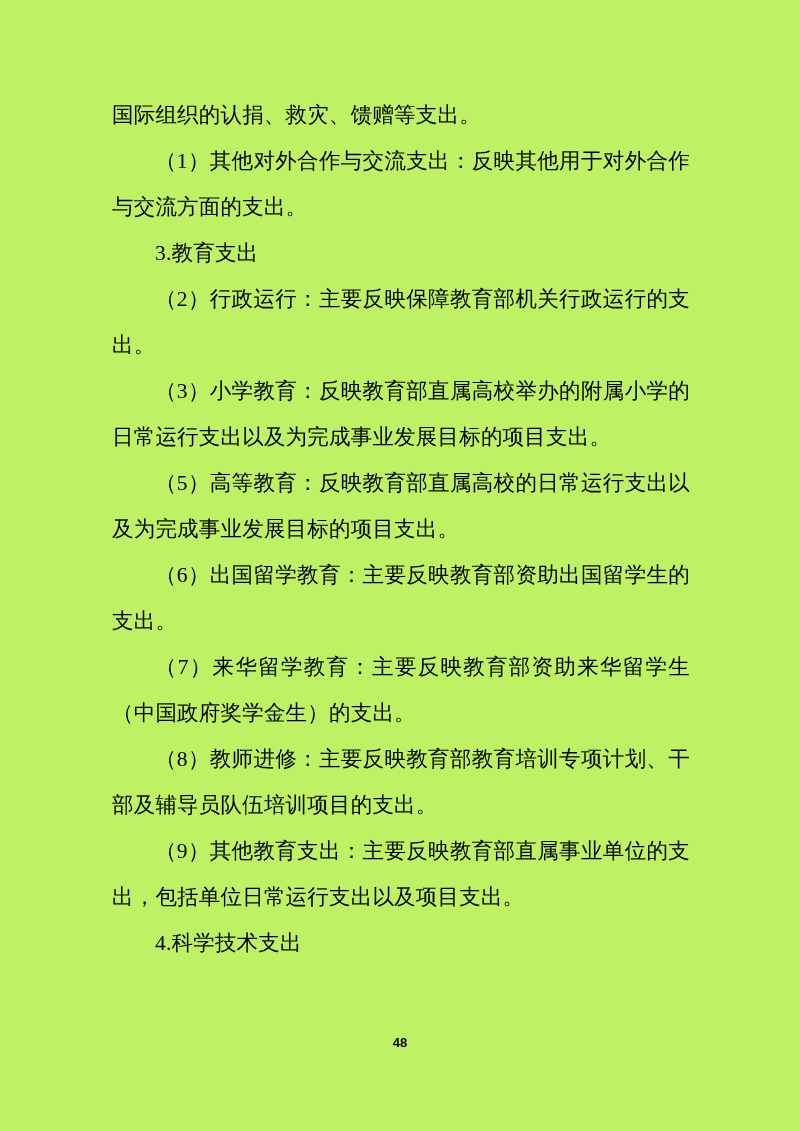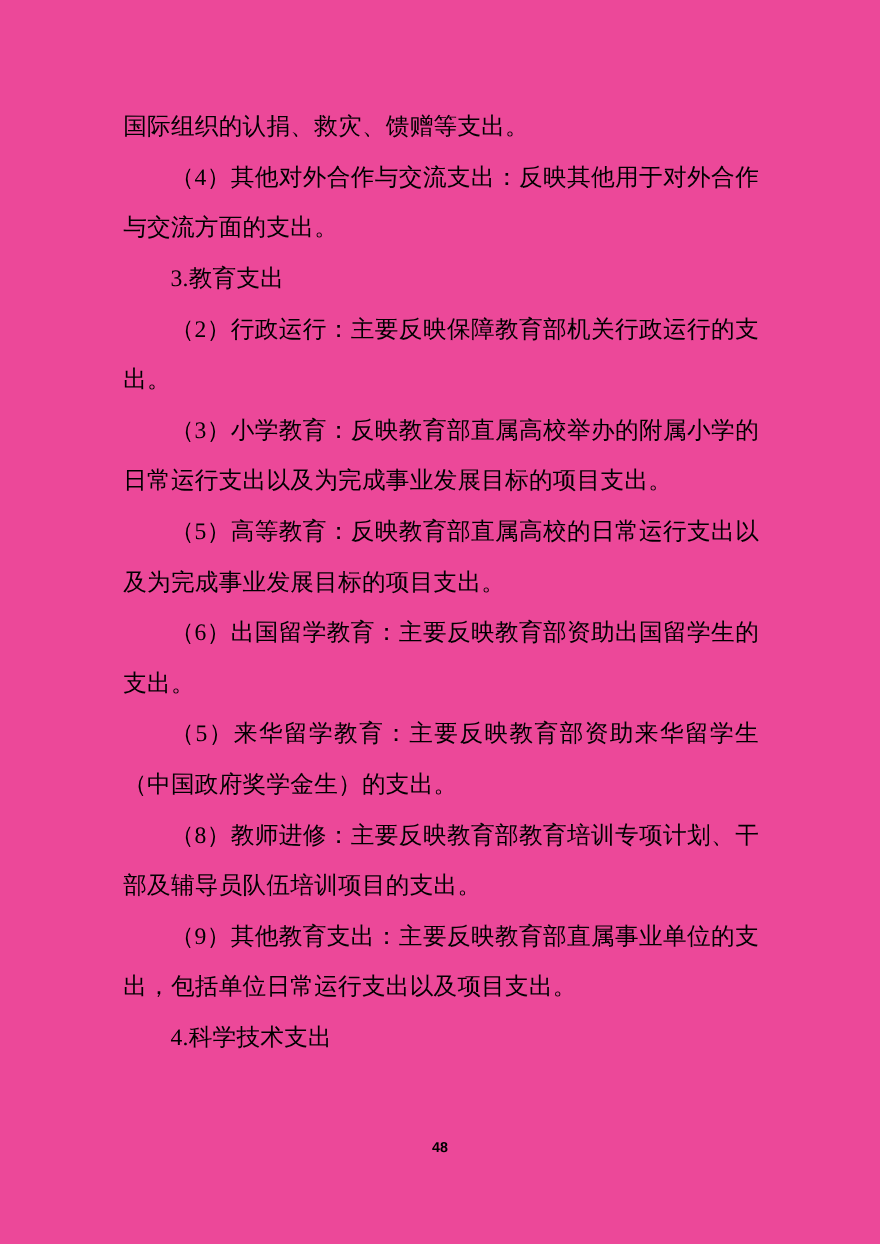--- a/index.html
+++ b/index.html
@@ -3,21 +3,21 @@
 <meta charset="utf-8">
 <style>
   html, body {
     margin: 0;
     padding: 0;
     background: #f0f0f0;
   }
   .page {
     width: 800px;
     height: 1131px;
-    background: #ec4899;
+    background: #bef264;
     position: relative;
     margin: 0 auto;
     box-sizing: border-box;
     overflow: hidden;
   }
   .content {
     position: absolute;
     left: 112px;
     top: 92px;
     width: 578px;
@@ -46,25 +46,25 @@
     font-weight: bold;
     color: #000000;
   }
 </style>
 </head>
 <body>
 
 <div class="page">
   <div class="content">
     <p class="para">国际组织的认捐、救灾、馈赠等支出。</p>
-    <p class="para indent">（4）其他对外合作与交流支出：反映其他用于对外合作与交流方面的支出。</p>
+    <p class="para indent">（1）其他对外合作与交流支出：反映其他用于对外合作与交流方面的支出。</p>
     <p class="para indent">3.教育支出</p>
     <p class="para indent">（2）行政运行：主要反映保障教育部机关行政运行的支出。</p>
     <p class="para indent">（3）小学教育：反映教育部直属高校举办的附属小学的日常运行支出以及为完成事业发展目标的项目支出。</p>
     <p class="para indent">（5）高等教育：反映教育部直属高校的日常运行支出以及为完成事业发展目标的项目支出。</p>
     <p class="para indent">（6）出国留学教育：主要反映教育部资助出国留学生的支出。</p>
-    <p class="para indent">（5）来华留学教育：主要反映教育部资助来华留学生（中国政府奖学金生）的支出。</p>
+    <p class="para indent">（7）来华留学教育：主要反映教育部资助来华留学生（中国政府奖学金生）的支出。</p>
     <p class="para indent">（8）教师进修：主要反映教育部教育培训专项计划、干部及辅导员队伍培训项目的支出。</p>
     <p class="para indent">（9）其他教育支出：主要反映教育部直属事业单位的支出，包括单位日常运行支出以及项目支出。</p>
     <p class="para indent">4.科学技术支出</p>
   </div>
   <div class="page-number">48</div>
 </div>
 
 </body></html>

